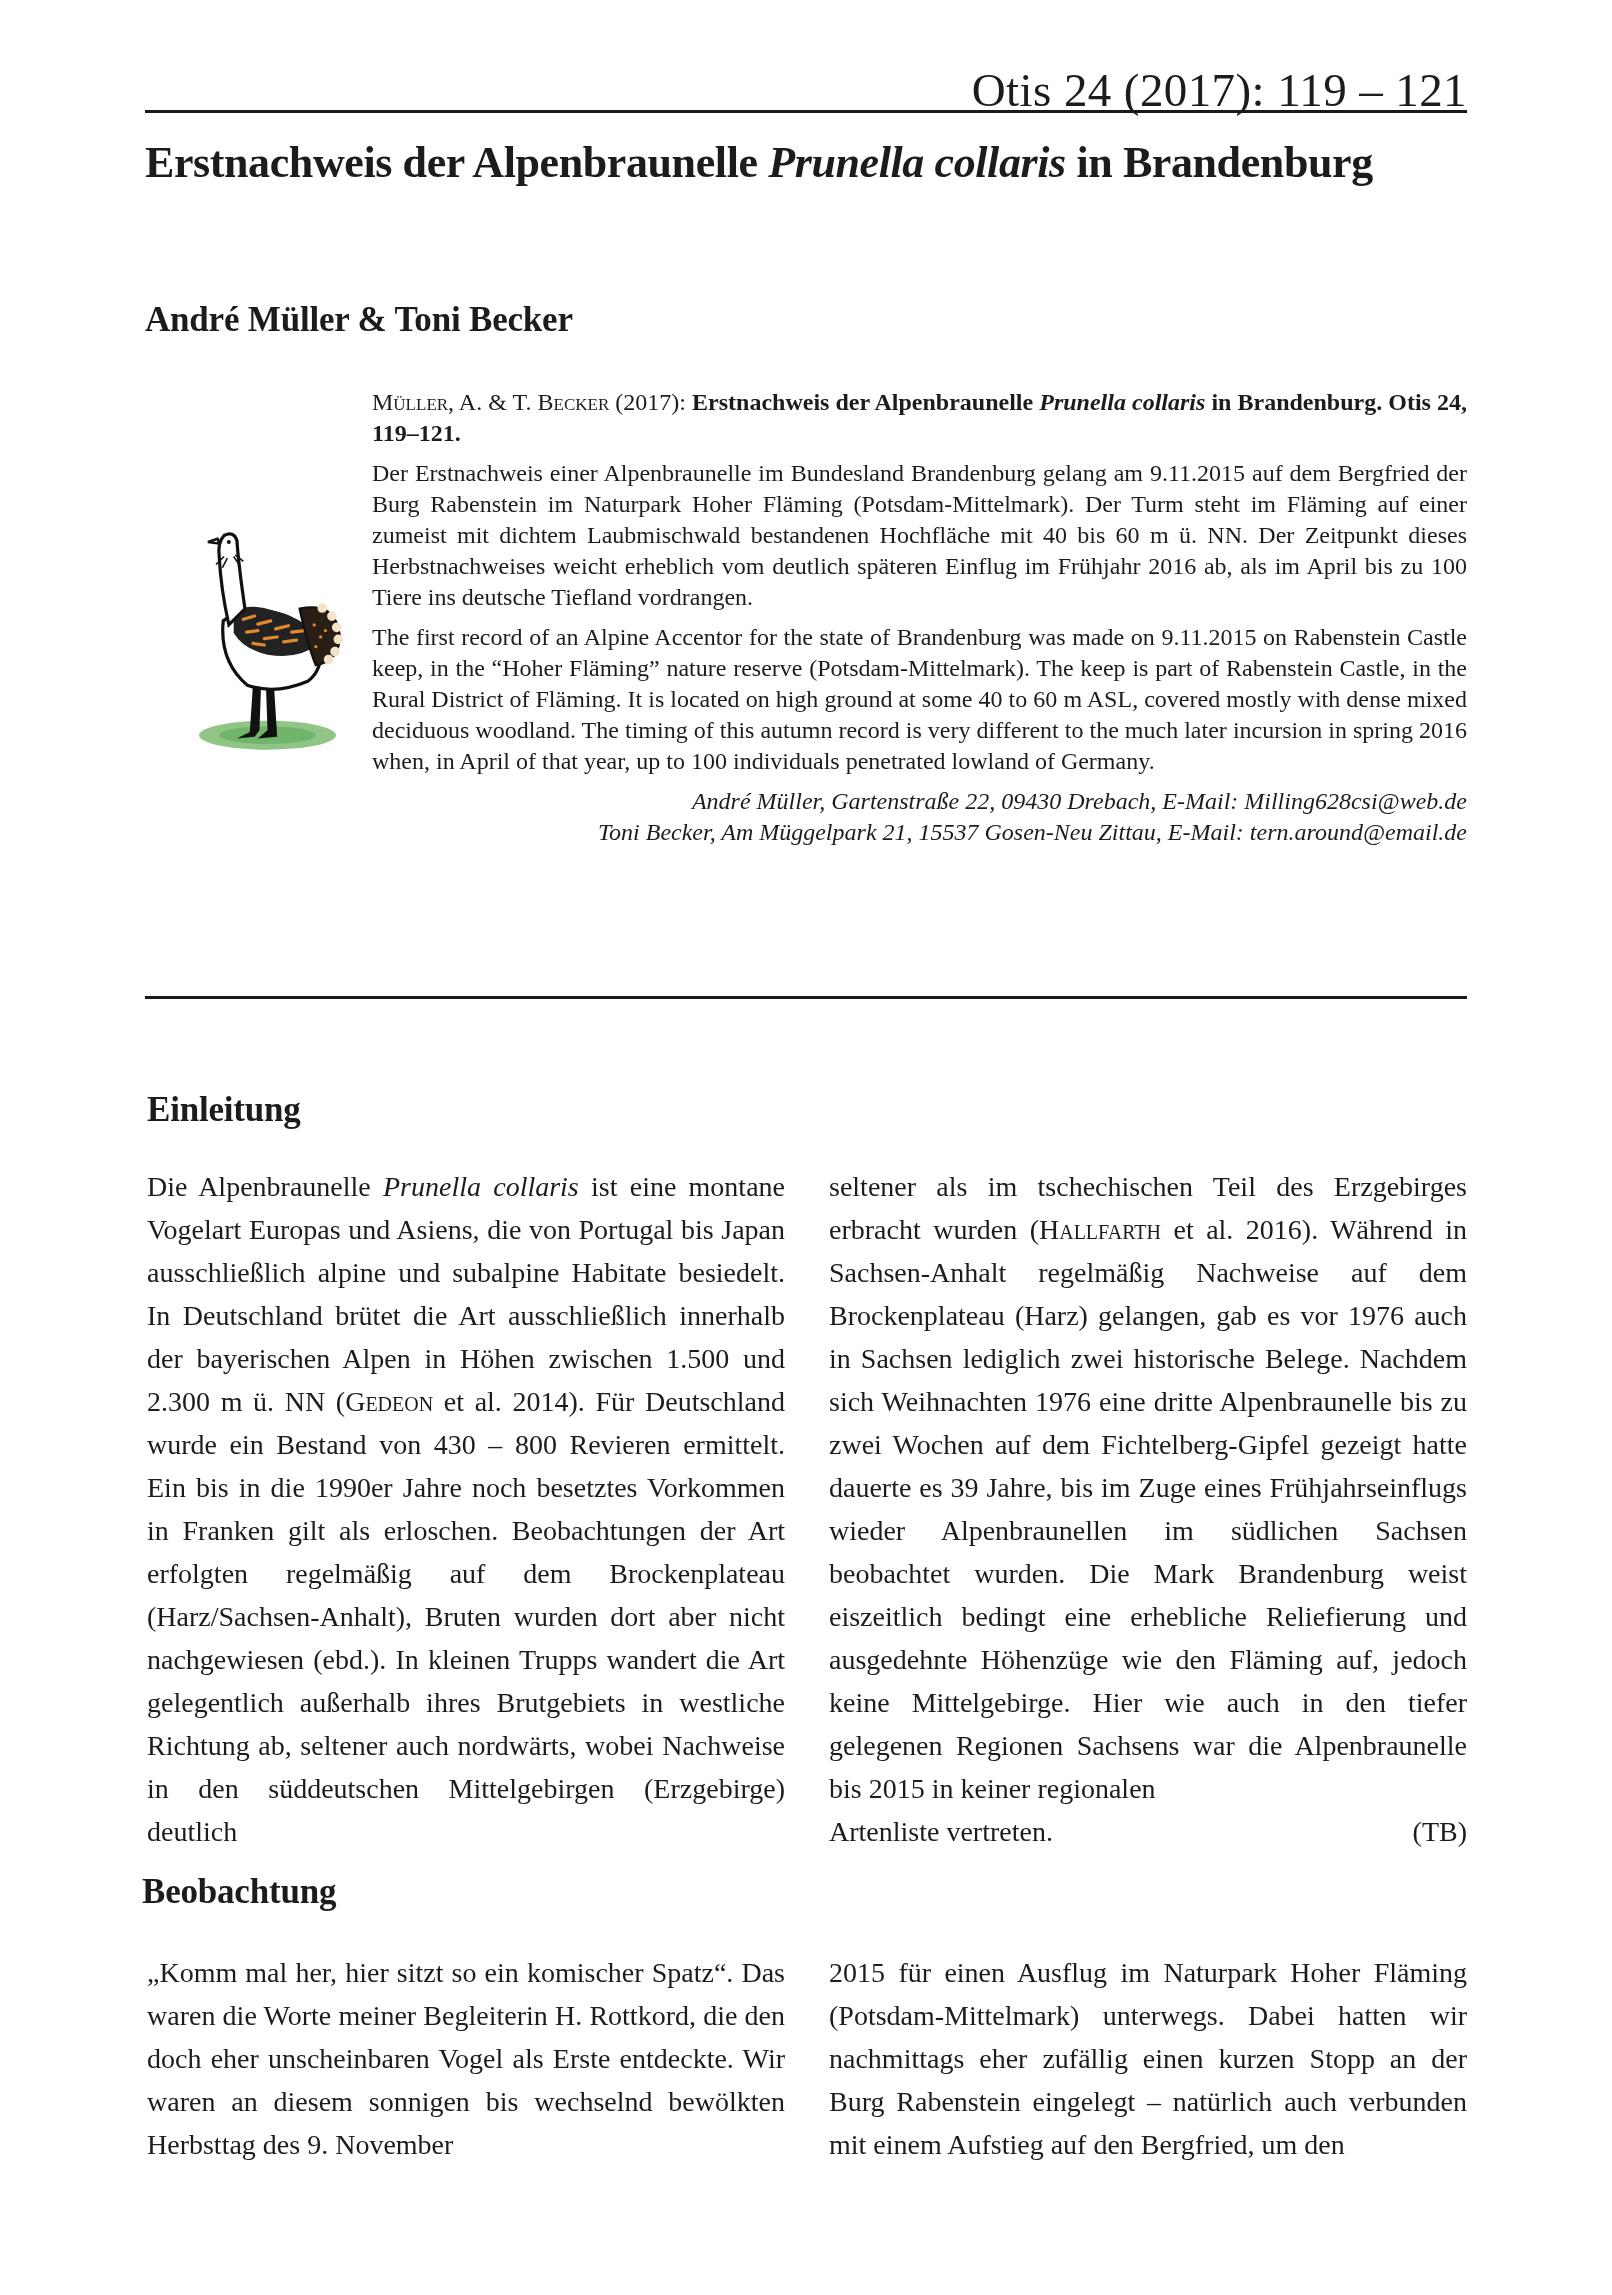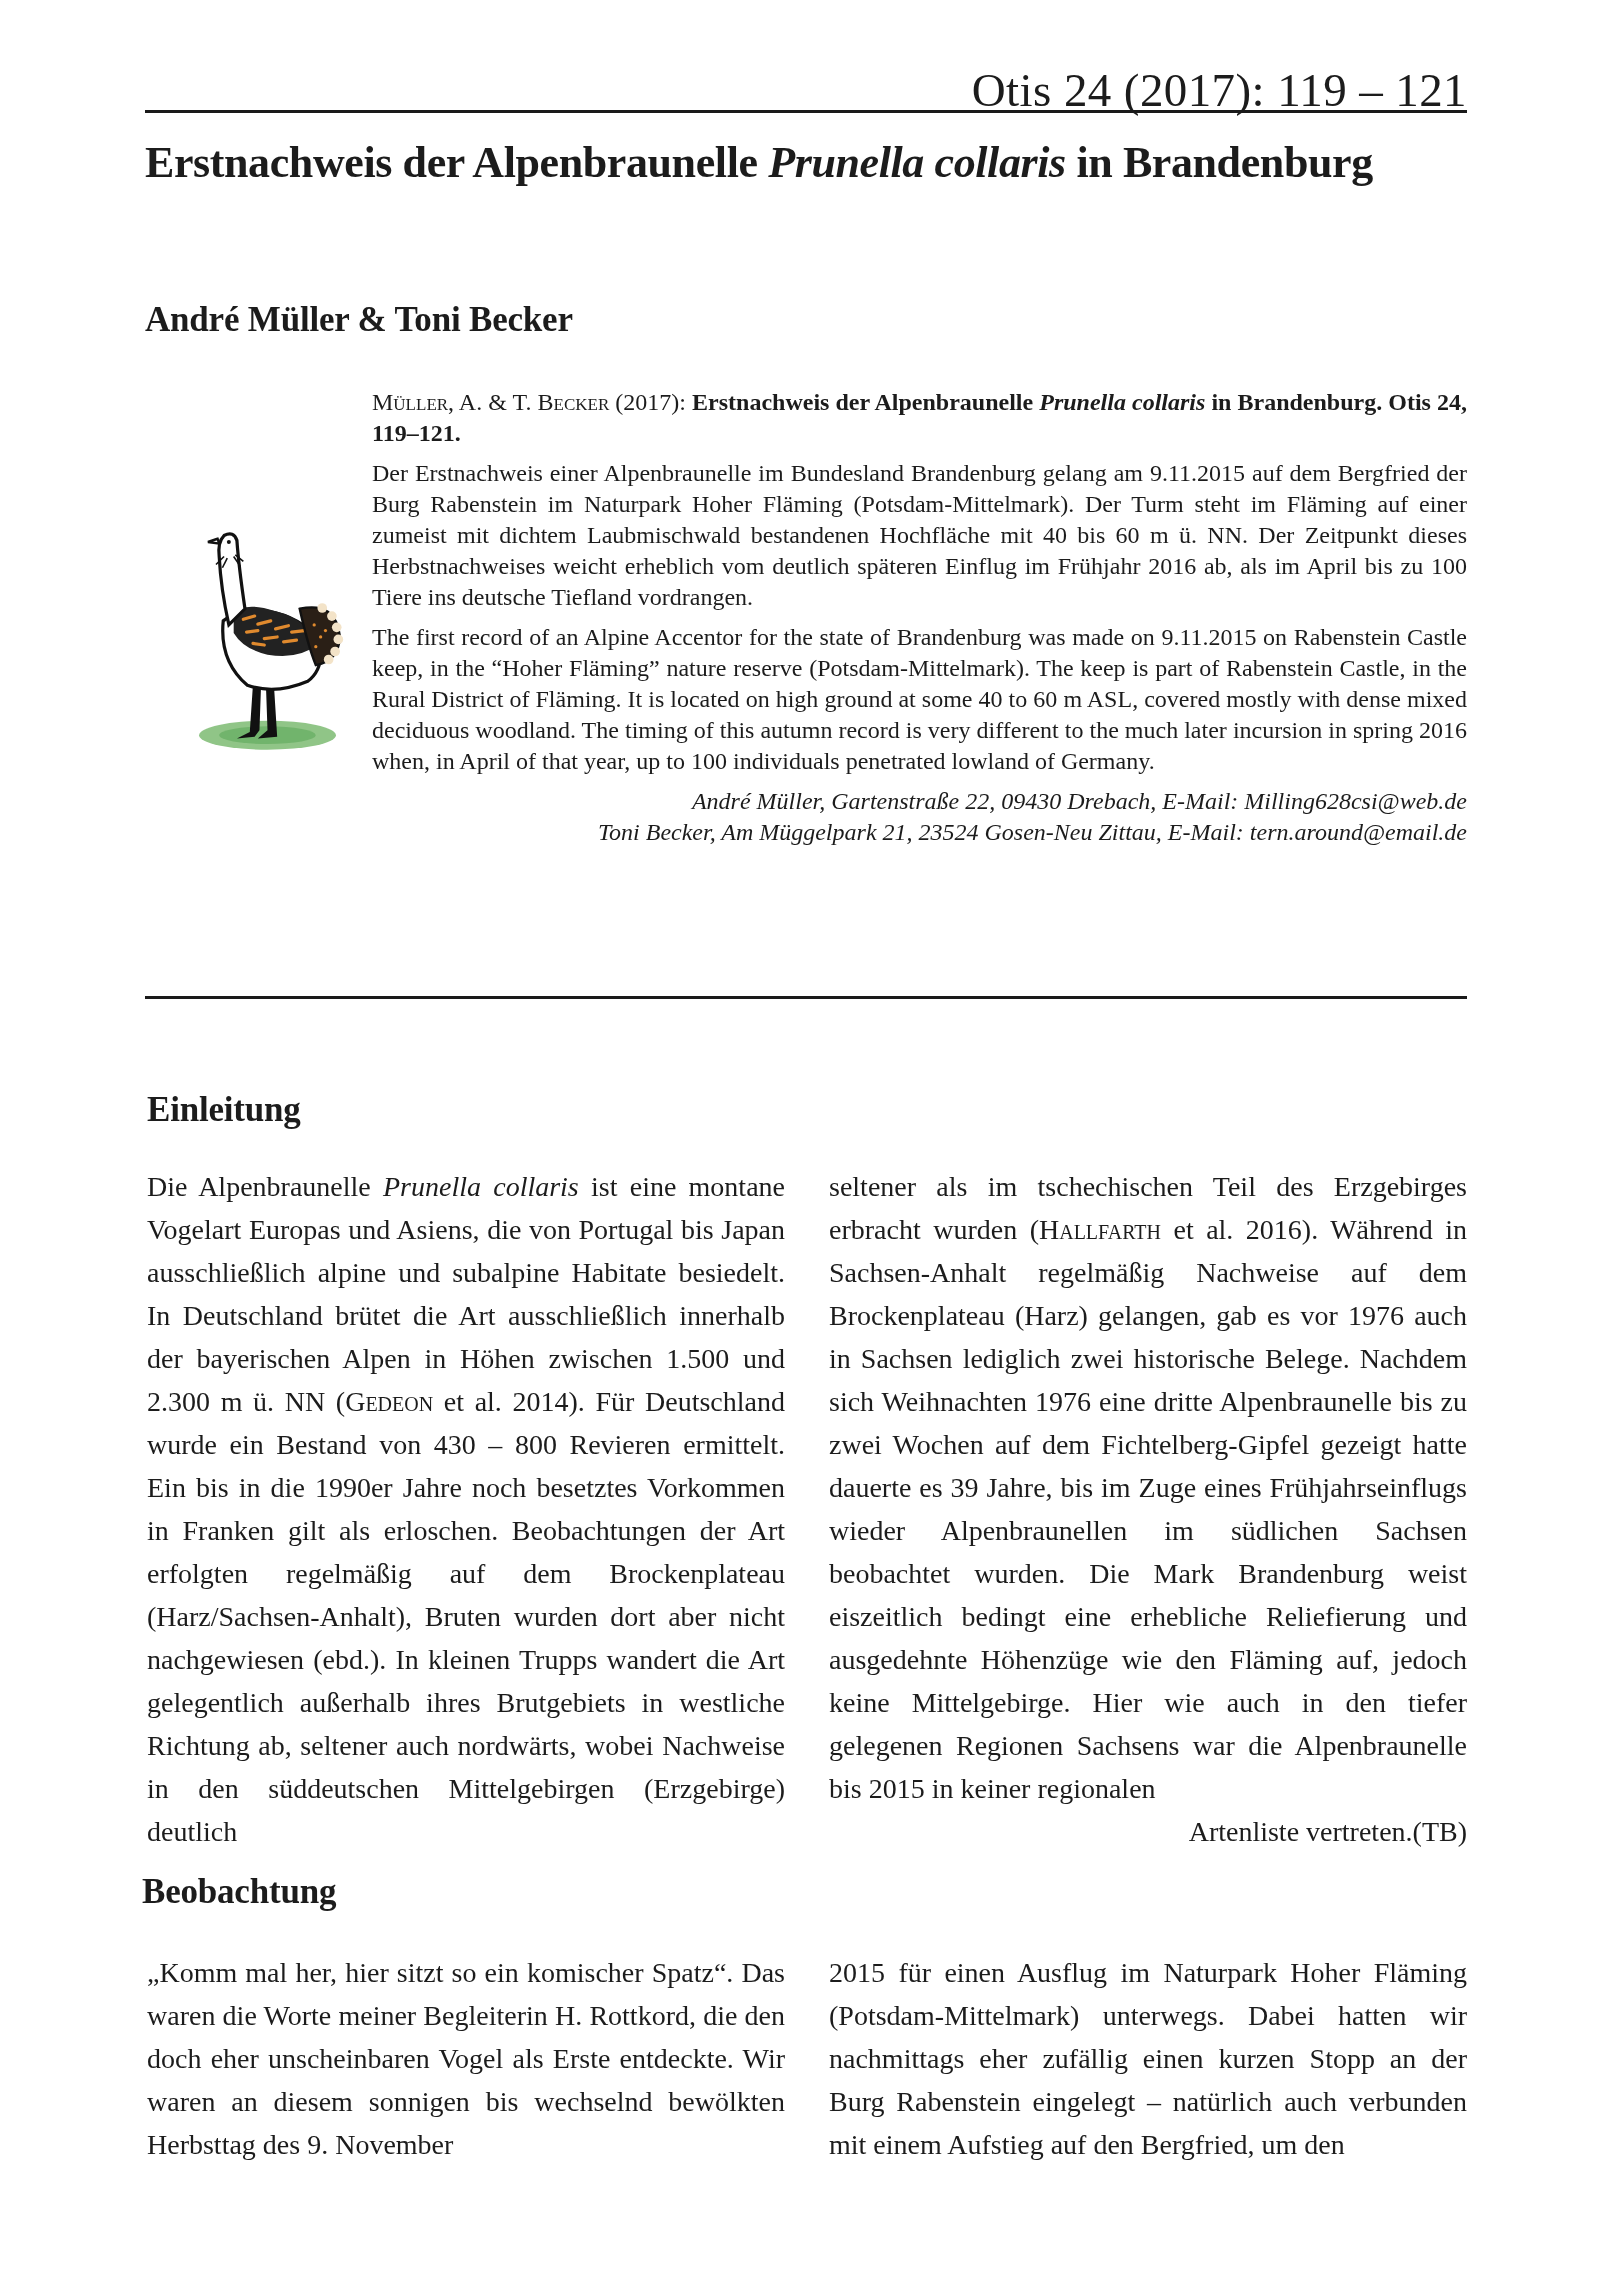--- a/index.html
+++ b/index.html
@@ -14,21 +14,21 @@
   .abstract { left: 372px; top: 387px; width: 1095px; font-size: 24px; line-height: 31px; }
   .abstract p { margin: 0 0 8.9px 0; text-align: justify; }
   .sc { font-variant: small-caps; }
   .abstract .cite-title { font-weight: bold; }
   .abstract .addr { font-style: italic; margin: 0; text-align: right; }
   .bird { left: 187px; top: 524px; width: 161px; height: 234px; }
   .rule-mid { left: 145px; width: 1322px; top: 996px; height: 3.2px; background: #1a1a1a; }
   .h2 { font-size: 35px; font-weight: bold; letter-spacing: -0.2px; }
   .col { font-size: 28px; line-height: 43px; width: 638px; }
   .col p { margin: 0; text-align: justify; text-align-last: left; }
-  .tb-line { display: flex; justify-content: flex-end; }
+  .tb-line { display: flex; justify-content: space-between; }
 </style>
 </head>
 <body>
 
 <div class="abs journal-ref">Otis 24 (2017): 119 – 121</div>
 <div class="abs rule-top"></div>
 
 <h1 class="abs title" style="margin:0;"><span>Erstnachweis der Alpenbraunelle </span><i>Prunella collaris</i><span> in Brandenburg</span></h1>
 
 <div class="abs authors">André Müller &amp; Toni Becker</div>
@@ -82,21 +82,21 @@
   </svg>
 </div>
 
 <div class="abs abstract">
   <p>
     <span class="sc">Müller, A. &amp; T. Becker</span><span> (2017): </span><span class="cite-title"><span>Erstnachweis der Alpenbraunelle </span><i>Prunella collaris</i><span> in Brandenburg. Otis 24, 119–121.</span></span>
   </p>
   <p>Der Erstnachweis einer Alpenbraunelle im Bundesland Brandenburg gelang am 9.11.2015 auf dem Bergfried der Burg Rabenstein im Naturpark Hoher Fläming (Potsdam-Mittelmark). Der Turm steht im Fläming auf einer zumeist mit dichtem Laubmischwald bestandenen Hochfläche mit 40 bis 60 m ü. NN. Der Zeitpunkt dieses Herbstnachweises weicht erheblich vom deutlich späteren Einflug im Frühjahr 2016 ab, als im April bis zu 100 Tiere ins deutsche Tiefland vordrangen.</p>
   <p>The first record of an Alpine Accentor for the state of Brandenburg was made on 9.11.2015 on Rabenstein Castle keep, in the “Hoher Fläming” nature reserve (Potsdam-Mittelmark). The keep is part of Rabenstein Castle, in the Rural District of Fläming. It is located on high ground at some 40 to 60 m ASL, covered mostly with dense mixed deciduous woodland. The timing of this autumn record is very different to the much later incursion in spring 2016 when, in April of that year, up to 100 individuals penetrated lowland of Germany.</p>
   <p class="addr">André Müller, Gartenstraße 22, 09430 Drebach, E-Mail: Milling628csi@web.de</p>
-  <p class="addr">Toni Becker, Am Müggelpark 21, 23524 Gosen-Neu Zittau, E-Mail: tern.around@email.de</p>
+  <p class="addr">Toni Becker, Am Müggelpark 21, 15537 Gosen-Neu Zittau, E-Mail: tern.around@email.de</p>
 </div>
 
 <div class="abs rule-mid"></div>
 
 <div class="abs h2" style="left:147px; top:1090px;">Einleitung</div>
 
 <div class="abs col" style="left:147px; top:1165px;">
   <p><span>Die Alpenbraunelle </span><i>Prunella collaris</i><span> ist eine montane Vogelart Europas und Asiens, die von Portugal bis Japan ausschließlich alpine und subalpine Habitate besiedelt. In Deutschland brütet die Art ausschließlich innerhalb der bayerischen Alpen in Höhen zwischen 1.500 und 2.300 m ü. NN (</span><span class="sc">Gedeon</span><span> et al. 2014). Für Deutschland wurde ein Bestand von 430 – 800 Revieren ermittelt. Ein bis in die 1990er Jahre noch besetztes Vorkommen in Franken gilt als erloschen. Beobachtungen der Art erfolgten regelmäßig auf dem Brockenplateau (Harz/Sachsen-Anhalt), Bruten wurden dort aber nicht nachgewiesen (ebd.). In kleinen Trupps wandert die Art gelegentlich außerhalb ihres Brutgebiets in westliche Richtung ab, seltener auch nordwärts, wobei Nachweise in den süddeutschen Mittelgebirgen (Erzgebirge) deutlich</span></p>
 </div>
 

